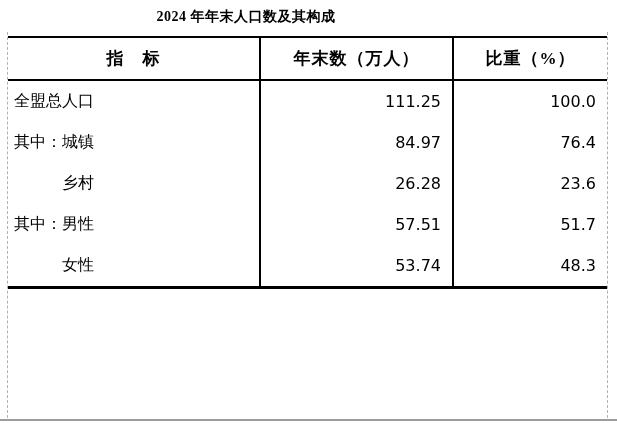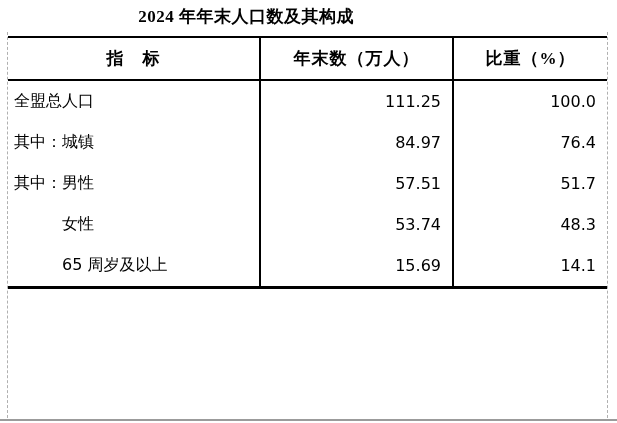--- a/index.html
+++ b/index.html
@@ -17,21 +17,21 @@
   }
 
   
   .doc-title {
     position: absolute;
     top: 3px;
     left: 0;
     width: 492px;
     text-align: center;
     font-family: "Liberation Serif", serif;
-    font-size: 17px;
+    font-size: 14px;
     font-weight: bold;
     line-height: 28px;
     letter-spacing: 0.5px;
     white-space: nowrap;
   }
 
   
   .table-boundary {
     position: absolute;
     top: 32px;
@@ -126,32 +126,32 @@
       <tr>
         <td class="label">全盟总人口</td>
         <td class="num">111.25</td>
         <td class="num">100.0</td>
       </tr>
       <tr>
         <td class="label">其中：城镇</td>
         <td class="num">84.97</td>
         <td class="num">76.4</td>
       </tr>
+      <tr class="indent">
+        <td class="label">乡村</td>
+        <td class="num">26.28</td>
+        <td class="num">23.6</td>
+      </tr>
       <tr>
         <td class="label">其中：男性</td>
         <td class="num">57.51</td>
         <td class="num">51.7</td>
       </tr>
       <tr class="indent">
         <td class="label">女性</td>
         <td class="num">53.74</td>
         <td class="num">48.3</td>
       </tr>
-      <tr class="indent">
-        <td class="label">65 周岁及以上</td>
-        <td class="num">15.69</td>
-        <td class="num">14.1</td>
-      </tr>
     </tbody>
   </table>
 </div>
 
 <div class="window-edge"></div>
 
 </body></html>

